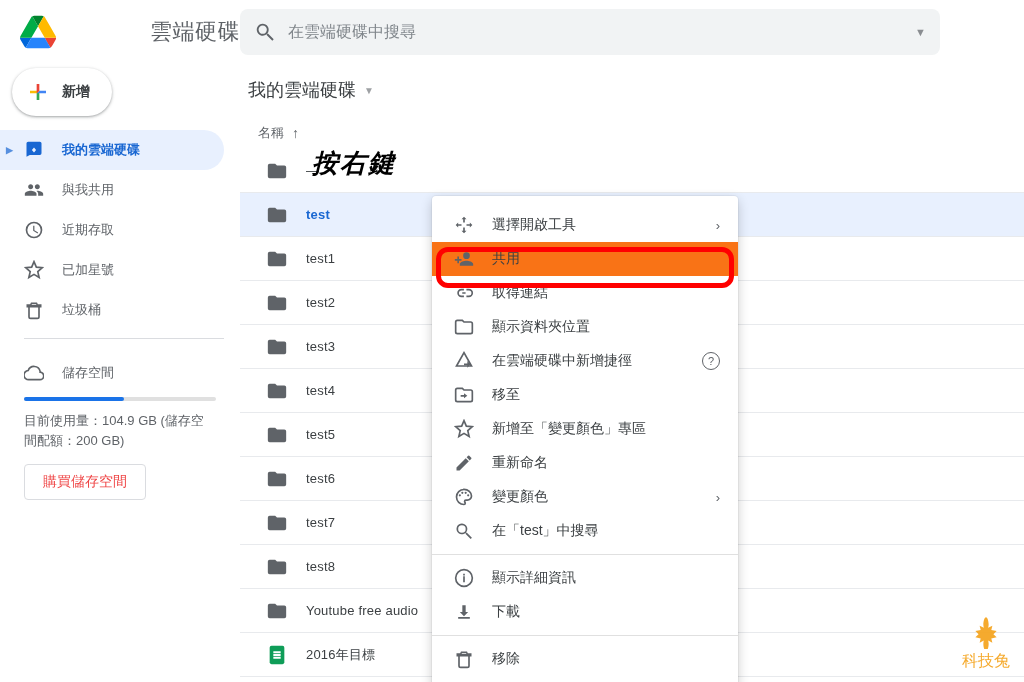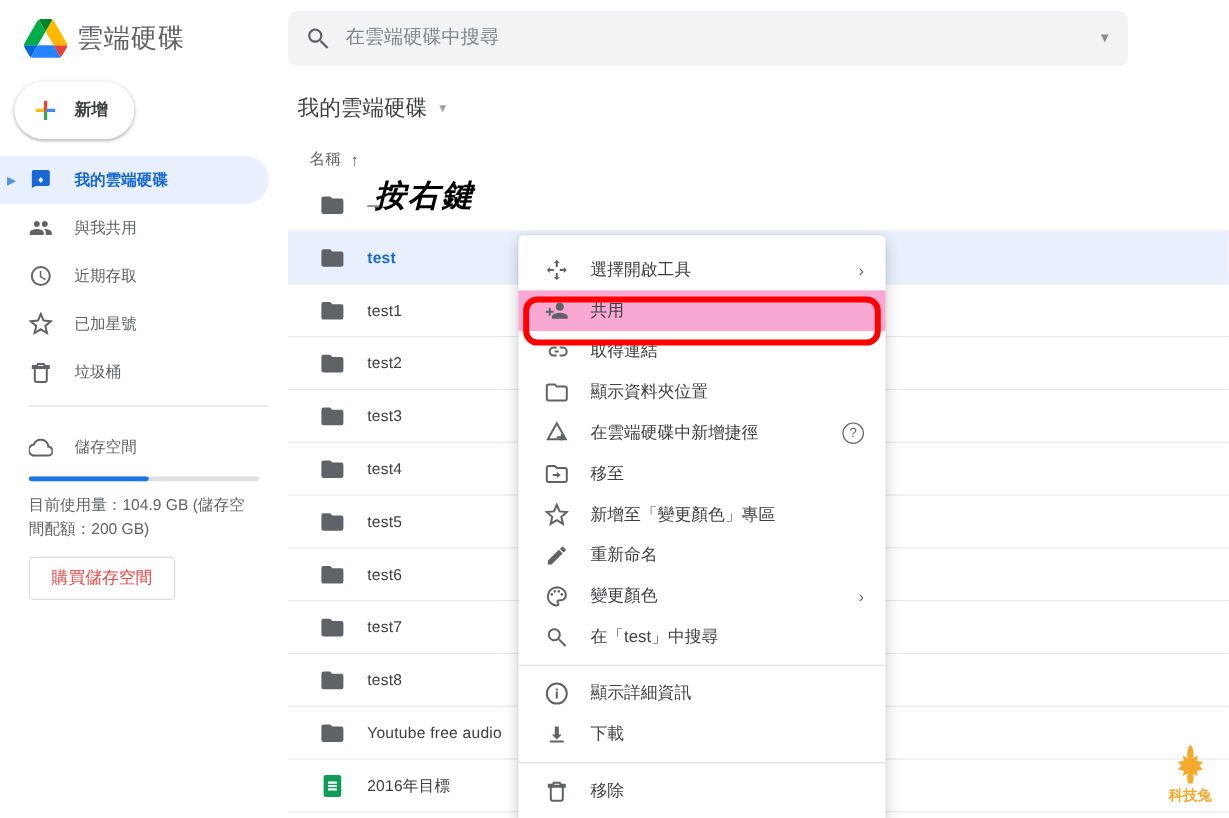--- a/index.html
+++ b/index.html
@@ -18,22 +18,23 @@
   .header {
     display: flex;
     align-items: center;
     height: 64px;
     padding: 0 16px;
   }
   .logo-area {
     display: flex;
     align-items: center;
     width: 224px;
-    gap: 8px;
+    gap: 18px;
     padding-left: 4px;
+    justify-content: space-between;
   }
   .drive-logo { width: 36px; height: 36px; }
   .app-title { font-size: 22px; color: #5f6368; letter-spacing: .5px; }
 
   .search-bar {
     flex: 1;
     display: flex;
     align-items: center;
     background: #f1f3f4;
     border-radius: 8px;
@@ -190,21 +191,21 @@
   }
   .ctx-item {
     display:flex; align-items:center; gap: 18px;
     height: 34px;
     padding: 0 18px 0 22px;
     font-size: 14px;
     color: #3c4043;
     cursor:pointer;
     position:relative;
   }
-  .ctx-item.highlight-bg { background:#f9a8d4; }
+  .ctx-item.highlight-bg { background:#f97316; }
   .ctx-item .ci-ico { width:20px; display:flex; color:#5f6368; }
   .ctx-item .ci-ico svg{ width:20px; height:20px; fill:#5f6368; }
   .ctx-item .chev, .ctx-item .help {
     margin-left:auto; color:#5f6368; font-size:13px;
   }
   .ctx-item .help {
     width:18px;height:18px;border:1.5px solid #5f6368;border-radius:50%;
     display:flex;align-items:center;justify-content:center;font-size:11px;
   }
   .ctx-divider { height:1px; background:#e0e0e0; margin: 6px 0; }
@@ -219,21 +220,21 @@
     pointer-events:none;
   }
 
   
   .wm {
     position:absolute; right:14px; bottom:10px;
     display:flex; flex-direction:column; align-items:center; gap:2px;
     opacity:.95;
   }
   .wm svg { width:34px; height:34px; }
-  .wm span { font-size:12px; color:#f5a623; font-weight:700; }
+  .wm span { font-size:16px; color:#f5a623; font-weight:400; }
 
 </style>
 </head>
 <body>
 
 <div class="header">
   <div class="logo-area">
     <svg class="drive-logo" viewBox="0 0 87 78">
       <path d="M6.6 66.85l3.85 6.65c.8 1.4 1.95 2.5 3.3 3.3L27.5 53H0c0 1.55.4 3.1 1.2 4.5z" fill="#0066da"></path>
       <path d="M43.65 25L29.9 1.2c-1.35.8-2.5 1.9-3.3 3.3L1.2 48.5C.4 49.9 0 51.45 0 53h27.5z" fill="#00ac47"></path>

